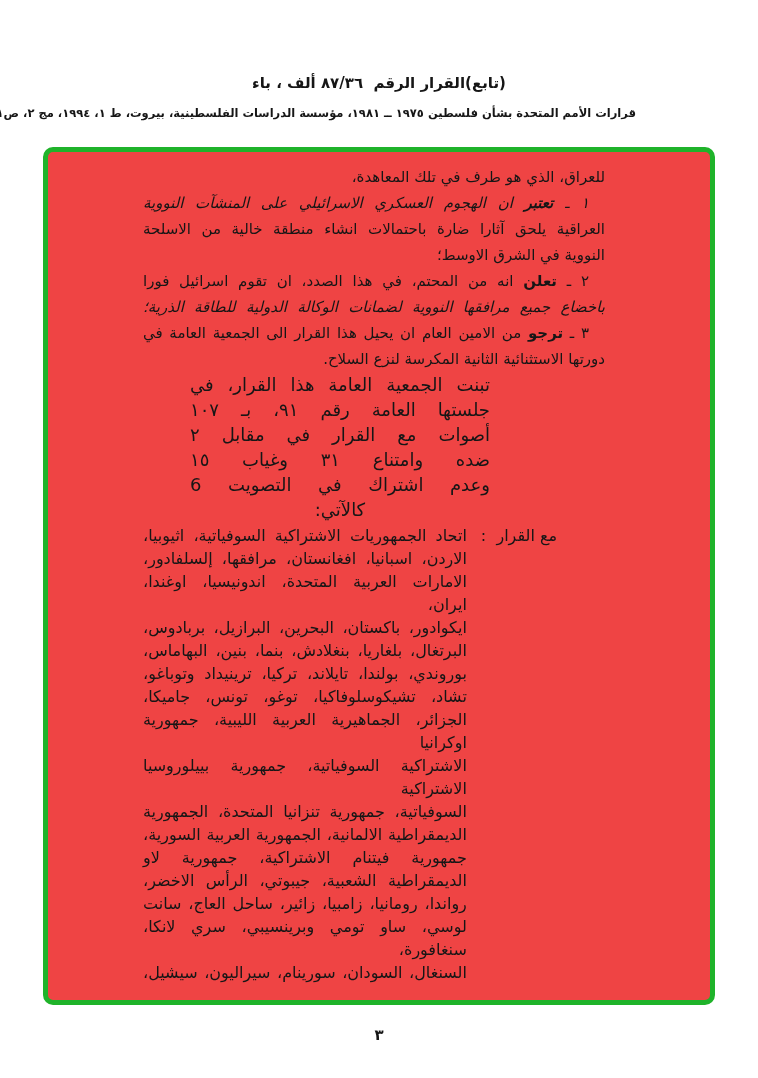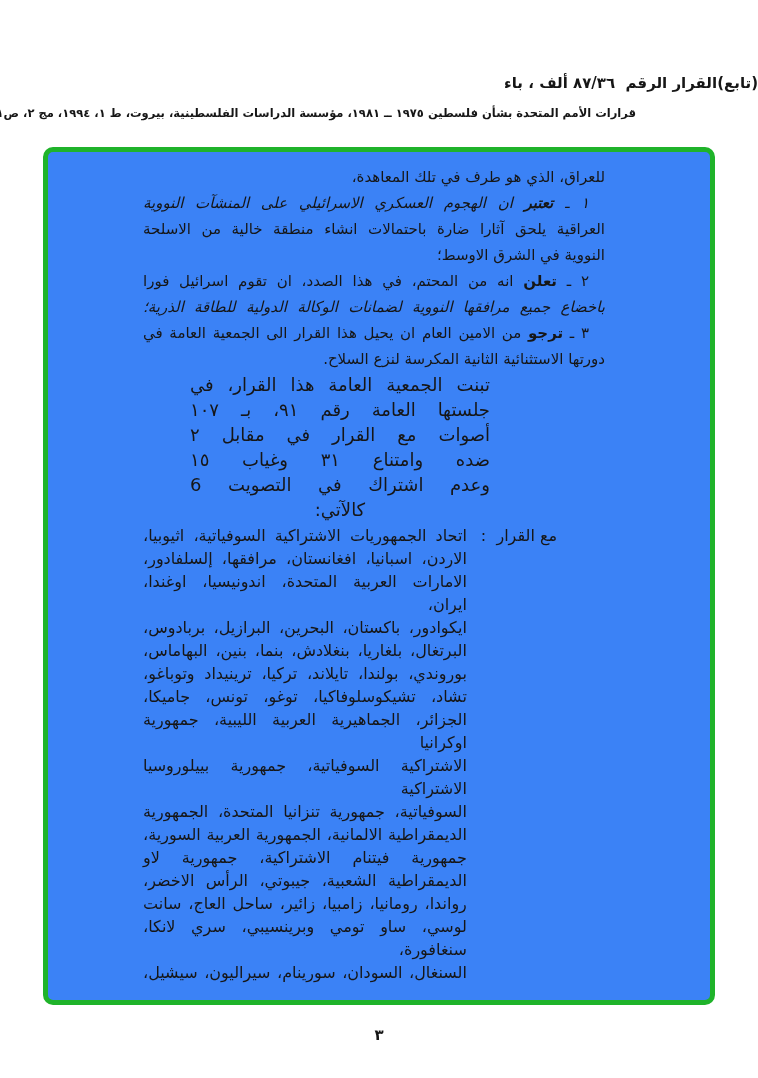--- a/index.html
+++ b/index.html
@@ -6,38 +6,39 @@
   body{
     width:758px;height:1078px;
     background:#ffffff;
     position:relative;
     overflow:hidden;
     font-family:"DejaVu Sans",sans-serif;
     color:#161616;
   }
   .page-title{
     position:absolute;top:74px;left:0;width:758px;
+    text-align:center;
     font-size:15px;font-weight:bold;
     direction:rtl;
     letter-spacing:0.2px;
   }
   .source-line{
     position:absolute;top:106px;left:0;width:636px;
     text-align:center;
     font-size:11.5px;font-weight:bold;
     direction:rtl;
     white-space:nowrap;
   }
   .doc-frame{
     position:absolute;left:43px;top:147px;
     width:672px;height:858px;
     box-sizing:border-box;
     border:5px solid #1fb32a;
     border-radius:10px;
-    background:#3b82f6;
+    background:#ef4444;
   }
   .doc-content{
     direction:rtl;
     padding:12px 105px 0 95px;
   }
   .para-line{font-size:15px;line-height:26px;}
   .vote-block{width:300px;margin-right:115px;}
   .vote-line{font-size:18px;line-height:25px;}
   .list-row{display:flex;margin-right:48px;margin-top:2px;}
   .list-label{

